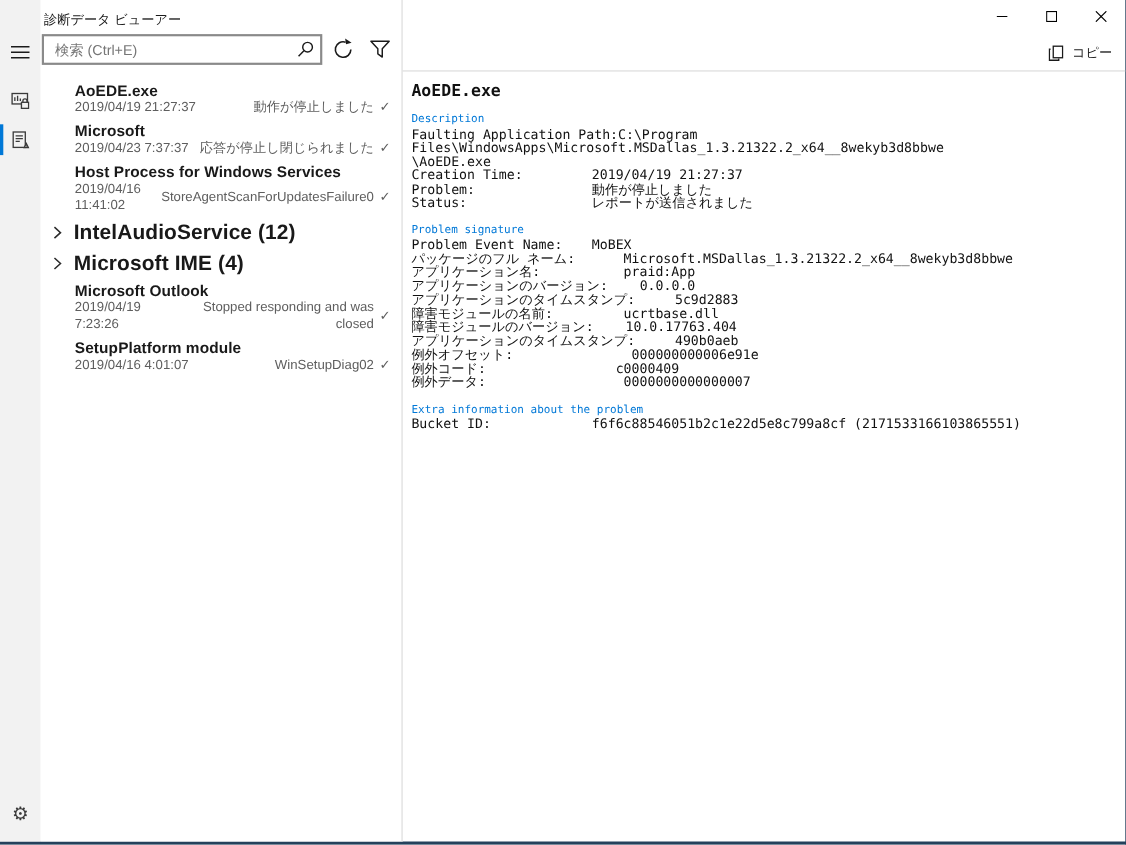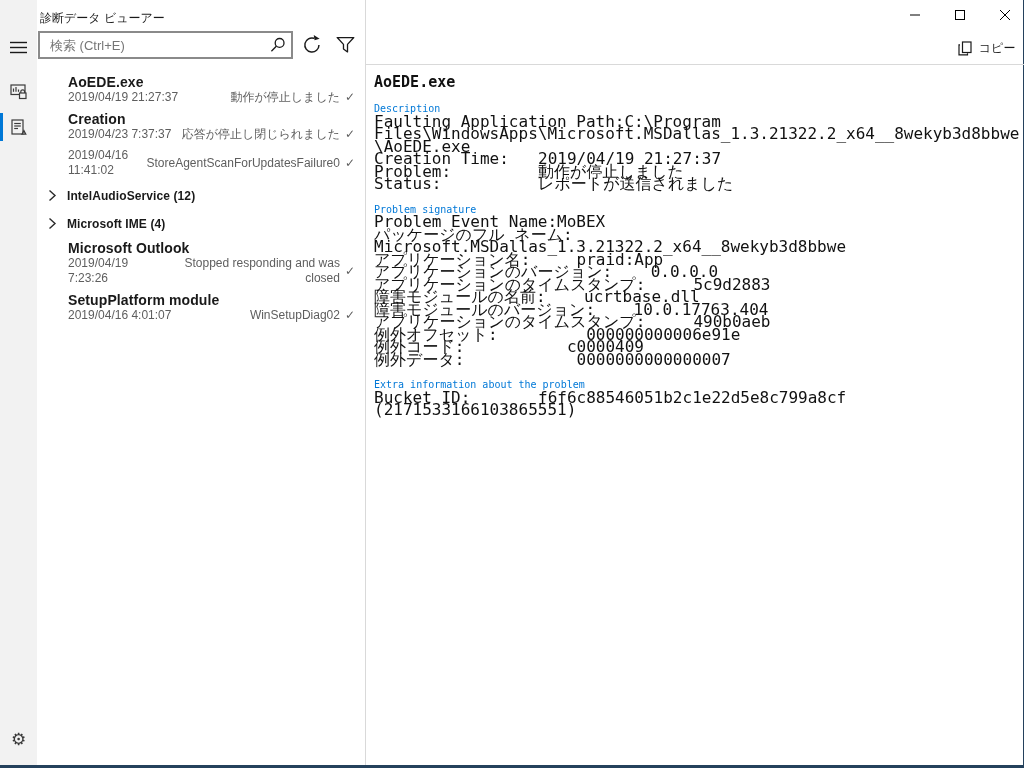--- a/index.html
+++ b/index.html
@@ -33,36 +33,36 @@
               display:flex; align-items:center; justify-content:center; cursor:pointer; }
 
   .report-list { margin-top:12px; }
   .report { padding:3px 10px 3px 31px; cursor:pointer; }
   .report-name { font-size:14px; font-weight:700; line-height:16px; color:#191919; letter-spacing:.1px; }
   .report-sub { display:flex; align-items:center; font-size:12px; line-height:15px; color:#5e5e5e; }
   .report-status { margin-left:auto; text-align:right; }
   .check { margin-left:5px; font-size:12px; color:#5e5e5e; }
   .group { display:flex; align-items:center; padding:6px 10px 5px 11px; height:28px; cursor:pointer; }
   .group .chev { flex:none; margin-right:10px; display:flex; }
-  .group-label { font-size:12px; font-weight:700; color:#191919; letter-spacing:.1px; }
+  .group-label { font-size:19px; font-weight:700; color:#191919; letter-spacing:.1px; }
 
   
   .right-panel { flex:1; position:relative; display:flex; flex-direction:column; }
   .rp-header { height:65px; position:relative; border-bottom:1px solid #d9d9d9; flex:none; }
   .win-controls { position:absolute; top:0; right:0; display:flex; }
   .wc-btn { width:45px; height:30px; border:none; background:transparent; display:flex;
             align-items:center; justify-content:center; cursor:pointer; }
   .copy-btn { position:absolute; right:12px; bottom:7px; display:flex; align-items:center; gap:7px;
               border:none; background:transparent; font-family:inherit; font-size:12px; color:#1a1a1a; cursor:pointer; }
 
   .rp-content { padding:5px 8px 0 8px; font-family:"DejaVu Sans Mono","Liberation Mono",monospace; }
   .detail-title { font-size:15px; font-weight:700; line-height:15px; padding-top:5px; color:#111; }
   .section { margin-top:13px; }
   .sec-heading { color:#0078d7; font-weight:400; font-size:10px; line-height:12.5px; }
-  .kv { font-size:16px; line-height:12.5px; white-space:pre-wrap; color:#111; }
+  .kv { font-size:12px; line-height:12.5px; white-space:pre-wrap; color:#111; }
   .kv .k { display:inline-block; min-width:164px; vertical-align:top; }
 
   svg { display:block; }
 </style>
 </head>
 <body>
 
 <div class="window">
 
   <aside class="sidebar">
@@ -141,29 +141,30 @@
   <div class="report">
     <div class="report-name">AoEDE.exe</div>
     <div class="report-sub">
       <span class="report-date">2019/04/19 21:27:37</span>
       <span class="report-status">動作が停止しました</span>
       <span class="check">✓</span>
     </div>
   </div>
 
   <div class="report">
-    <div class="report-name">Creation</div>
+    <div class="report-name">Microsoft</div>
     <div class="report-sub">
       <span class="report-date">2019/04/23 7:37:37</span>
       <span class="report-status">応答が停止し閉じられました</span>
       <span class="check">✓</span>
     </div>
   </div>
 
   <div class="report">
+    <div class="report-name">Host Process for Windows Services</div>
     <div class="report-sub">
       <span class="report-date">2019/04/16 11:41:02</span>
       <span class="report-status">StoreAgentScanForUpdatesFailure0</span>
       <span class="check">✓</span>
     </div>
   </div>
 
   <div class="group">
     <span class="chev">
       <svg width="9" height="13" viewBox="0 0 9 13">

